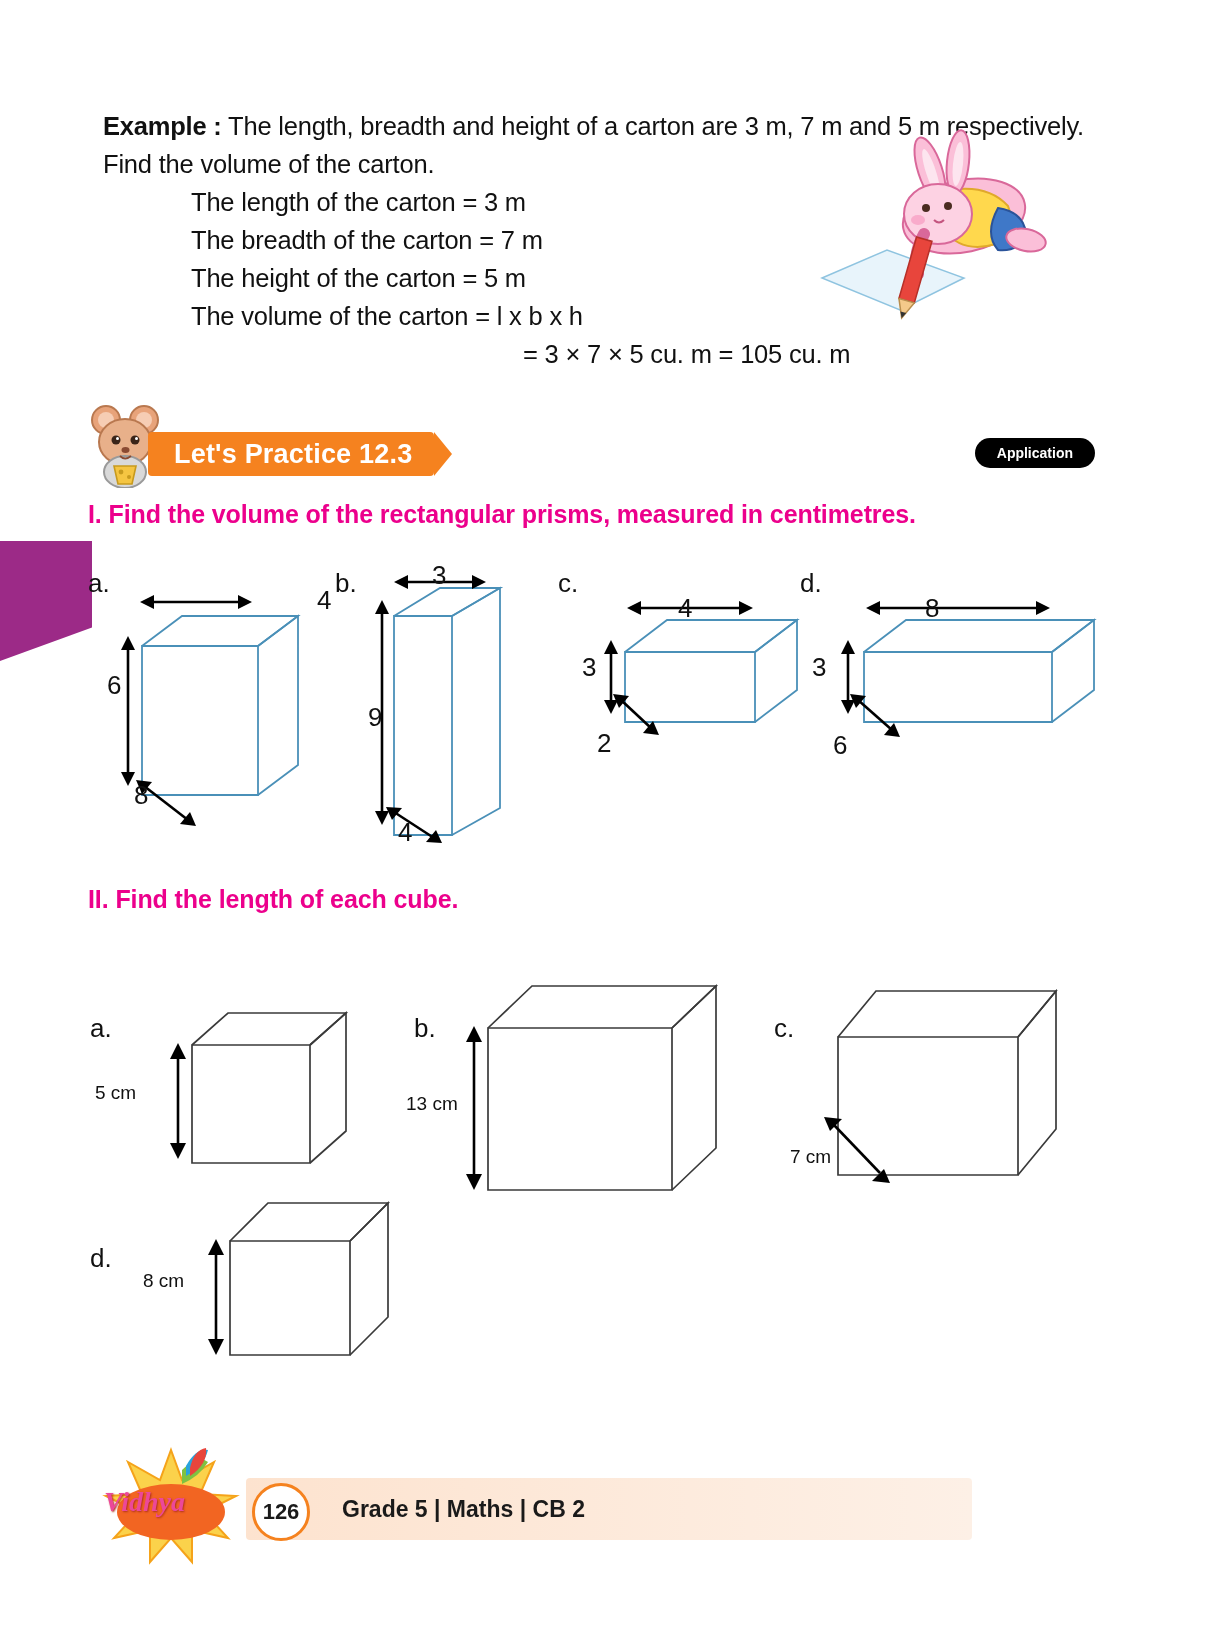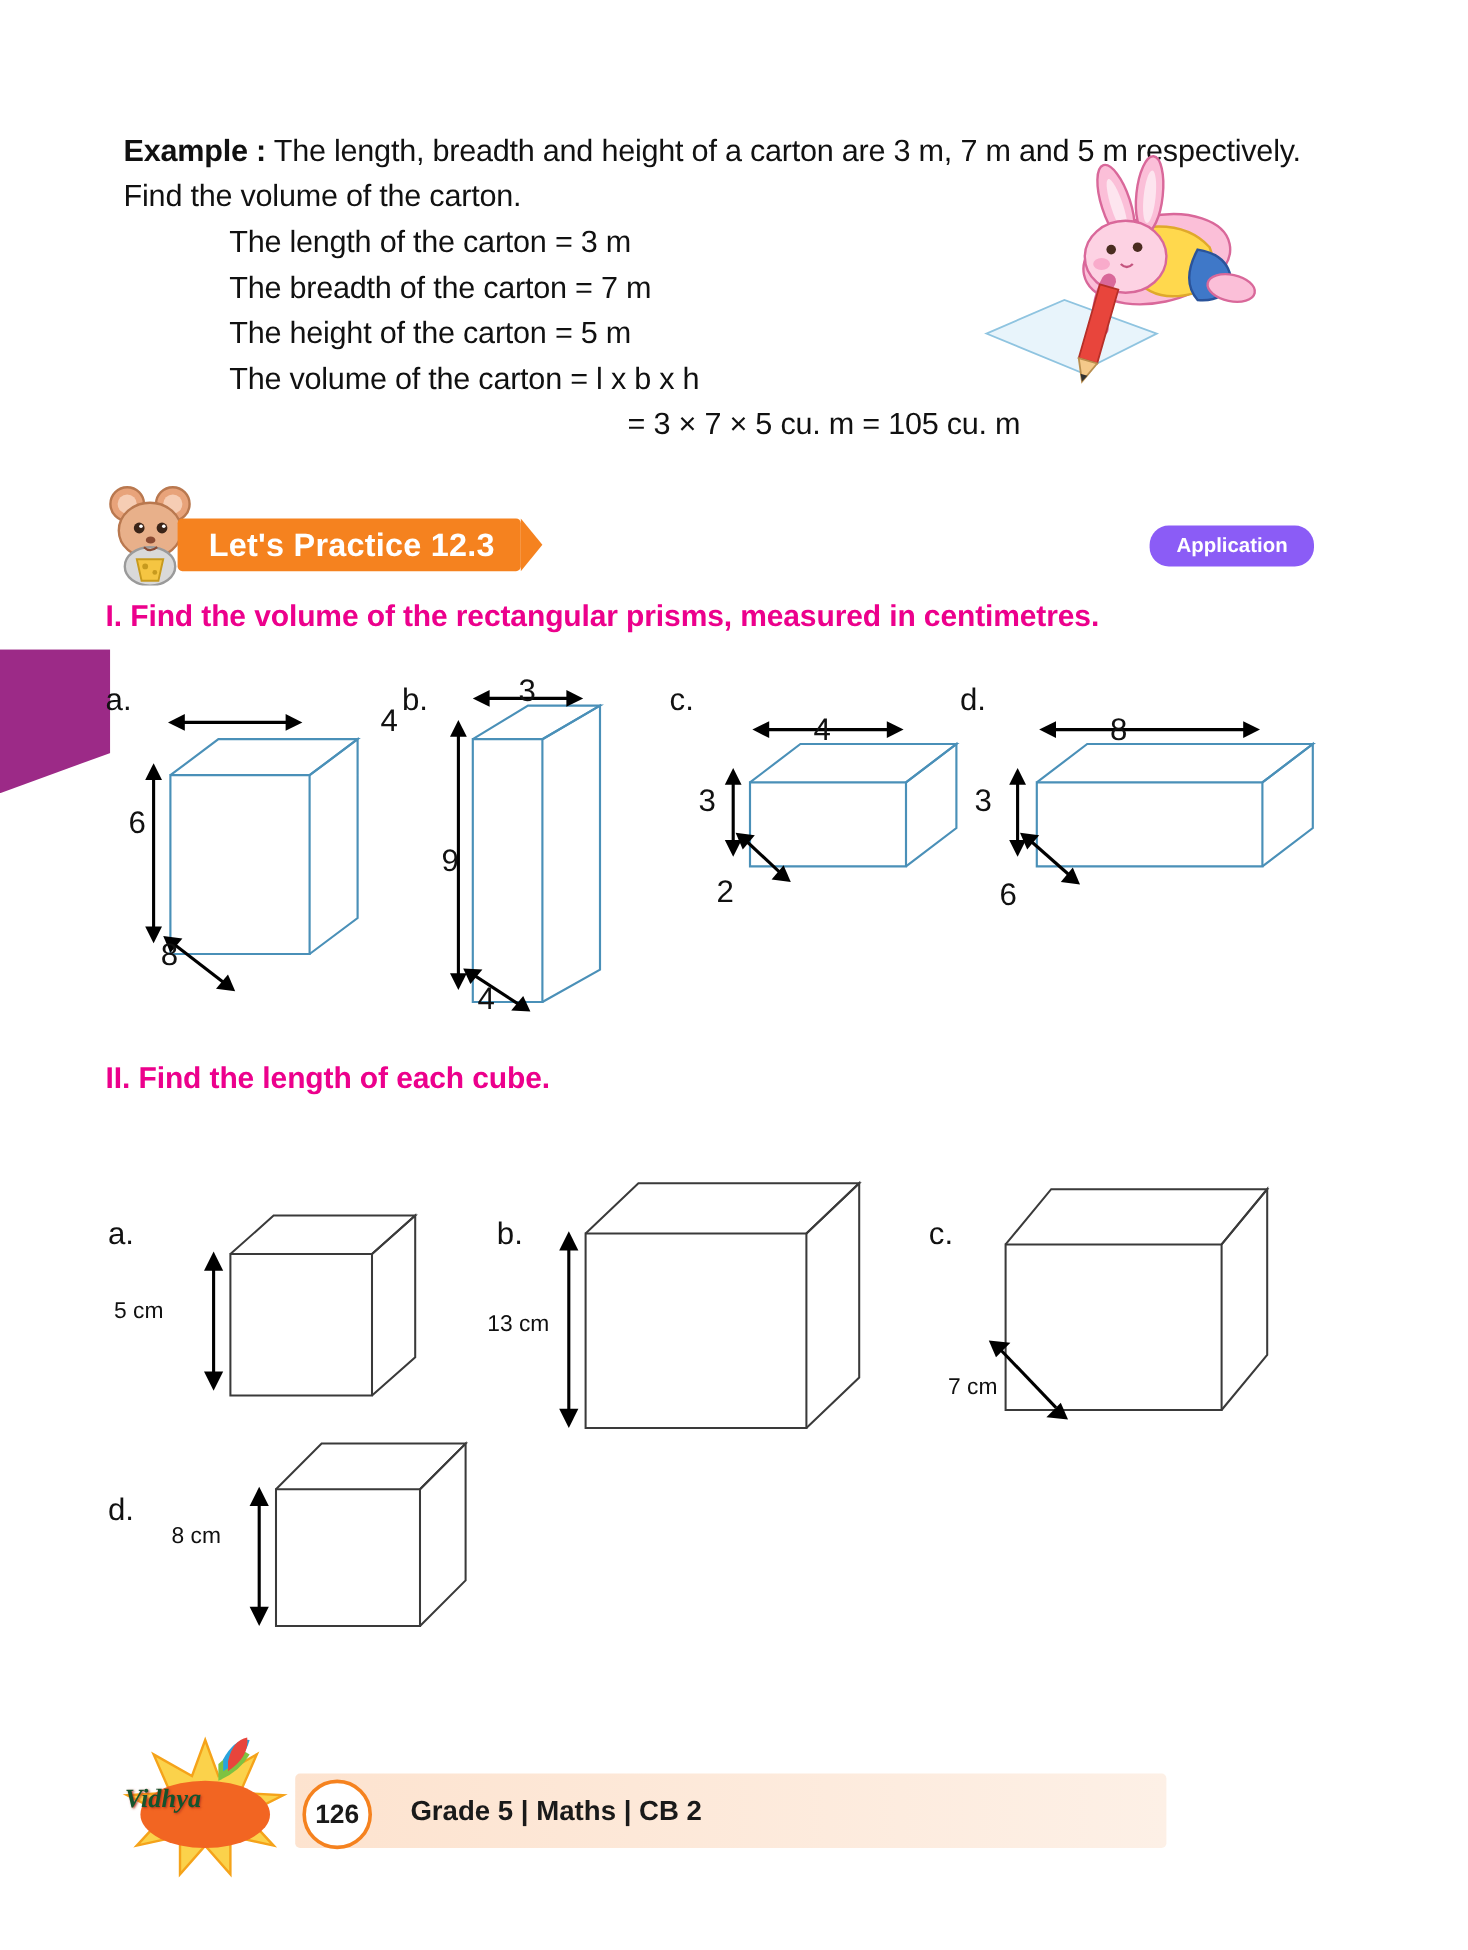--- a/index.html
+++ b/index.html
@@ -83,23 +83,23 @@
     right: -18px;
     top: 0;
     border-top: 22px solid transparent;
     border-bottom: 22px solid transparent;
     border-left: 18px solid #f5821f;
   }
   .app-badge {
     position: absolute;
     right: 128px;
     top: 438px;
-    background: #8b5cf6;
+    background: #000000;
     color: #fff;
-    font-size: 17px;
+    font-size: 14px;
     font-weight: bold;
     padding: 7px 22px;
     border-radius: 16px;
   }
 
   
   .purple-tab {
     position: absolute;
     left: 0;
     top: 541px;
@@ -198,23 +198,23 @@
     top: 1446px;
     width: 170px;
     height: 120px;
   }
   .logo-text {
     position: absolute;
     left: 104px;
     top: 1486px;
     font-family: "Liberation Serif", serif;
     font-style: italic;
-    font-size: 22px;
-    font-weight: bold;
-    color: #14532d;
+    font-size: 28px;
+    font-weight: bold;
+    color: #ec4899;
     text-shadow: 1px 1px 2px #b1321d;
   }
 </style>
 </head>
 <body>
 
 <div class="page">
 
   <div class="example-block">
     <div class="example-line">

